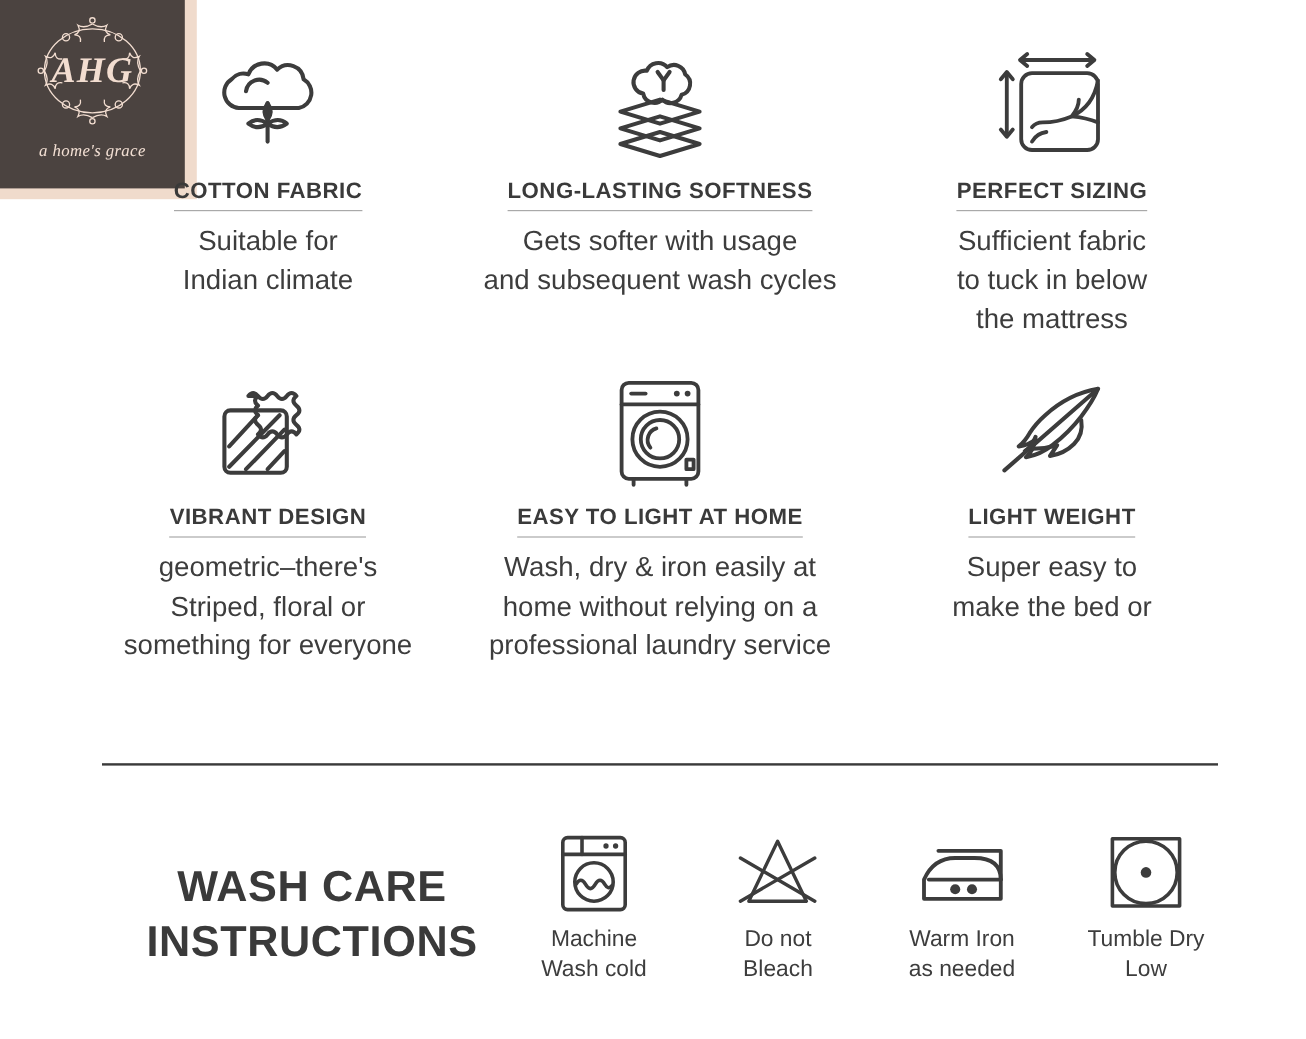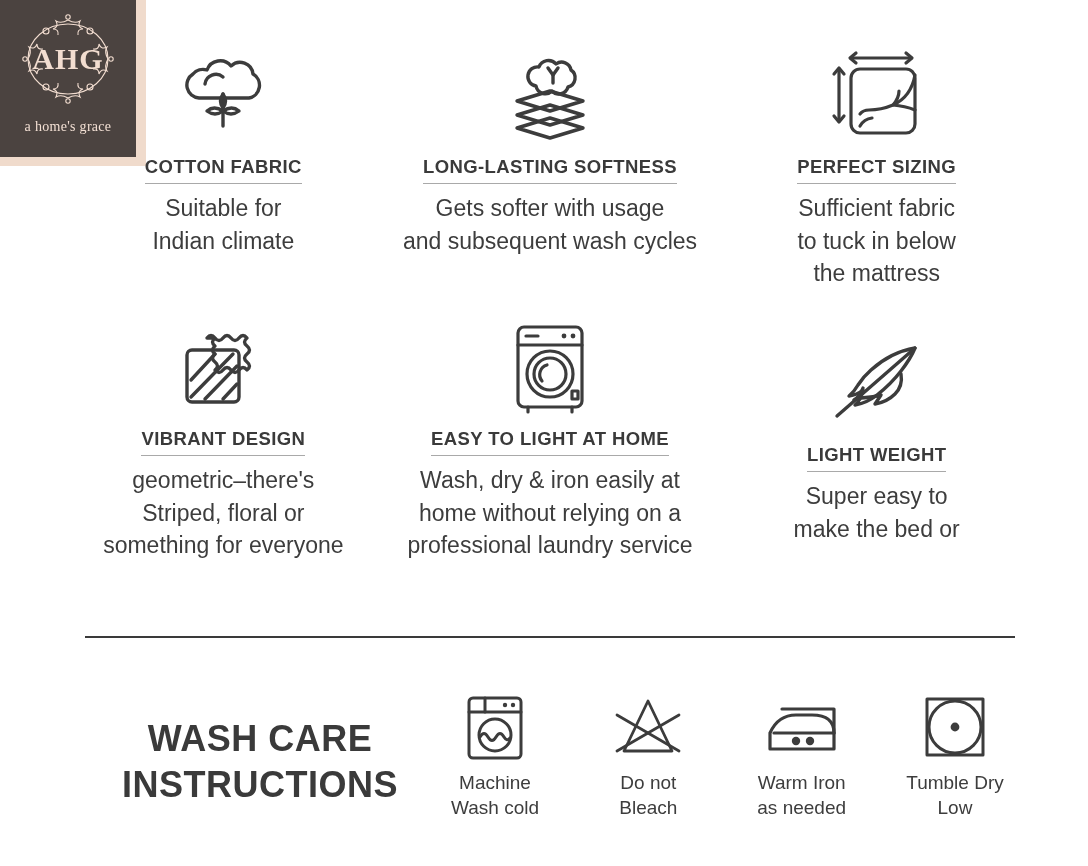--- a/index.html
+++ b/index.html
@@ -9,24 +9,25 @@
     font-family:"Liberation Sans", sans-serif;
     color:#3c3c3c;
     position:relative;
     overflow:hidden;
     -webkit-font-smoothing:antialiased;
   }
 
   
   .logo-block{
     position:absolute;left:0;top:0;
-    width:146px;height:166px;
+    width:164px;height:166px;
     background:#f0dbcc;
     box-sizing:border-box;
     padding:0 10px 9px 0;
+    font-style:italic;
   }
   .logo-inner{
     width:100%;height:100%;
     background:#4b4340;
     position:relative;
     display:flex;flex-direction:column;
     align-items:center;justify-content:flex-start;
   }
   .logo-frame{
     margin-top:11px;
@@ -49,25 +50,25 @@
     font-family:"Liberation Serif", serif;
     font-size:14px;
     color:#f3e0d4;
     letter-spacing:.3px;
     margin-top:12px;
   }
 
   
   .features{
     position:absolute;
-    left:60px;top:36px;
+    left:60px;top:28px;
     width:980px;
   }
   .frow{display:flex;}
-  .frow.row2{margin-top:18px;align-items:center;}
+  .frow.row2{margin-top:18px;}
   .fcell{
     flex:1 1 0;
     display:flex;flex-direction:column;align-items:center;
     text-align:center;
   }
   .ficon{
     height:120px;
     display:flex;align-items:center;justify-content:center;
   }
   .ficon svg{display:block;}

